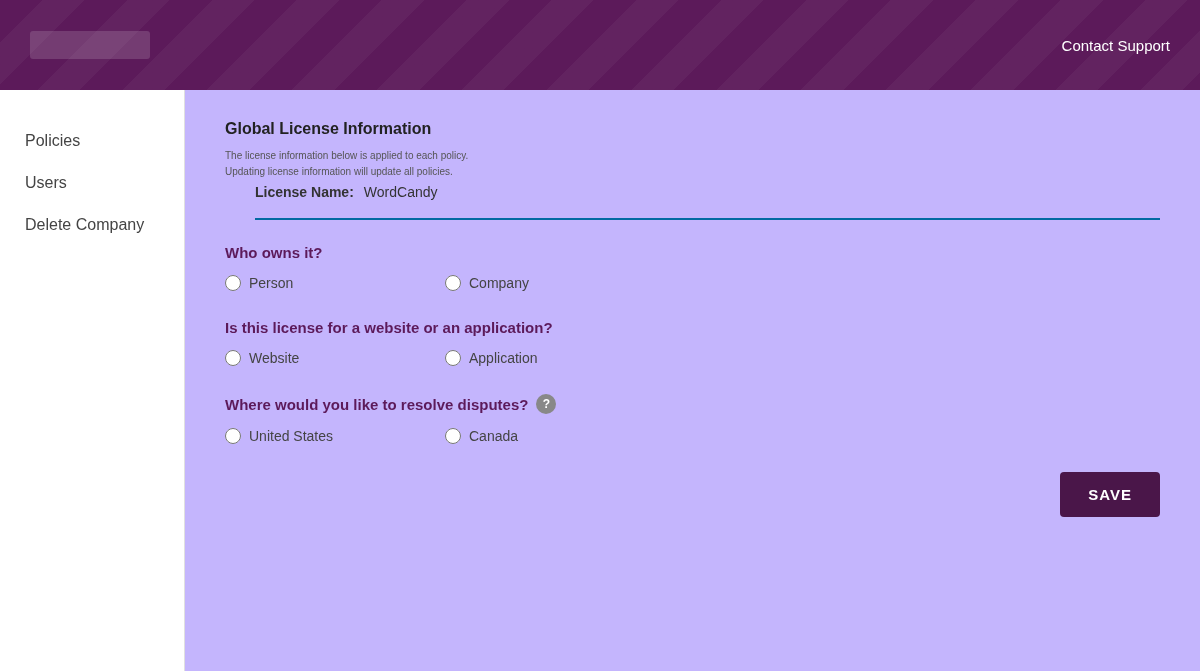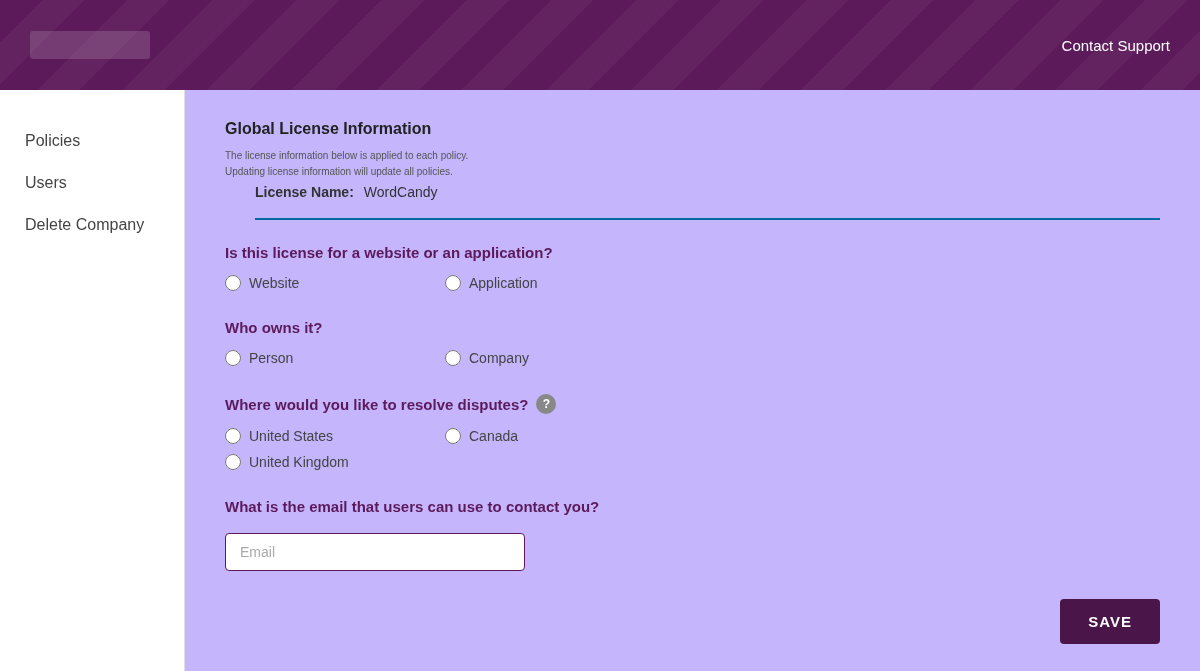--- a/index.html
+++ b/index.html
@@ -117,21 +117,21 @@
       height: 20px;
       background: #888;
       border-radius: 50%;
       color: #fff;
       font-size: 12px;
       font-weight: 700;
       cursor: pointer;
     }
     .radio-group {
       display: flex;
-      flex-direction: column;
+      flex-direction: row;
       gap: 10px;
     }
     .radio-row {
       display: flex;
       gap: 0;
     }
     .radio-option {
       display: flex;
       align-items: center;
       gap: 8px;
@@ -201,74 +201,64 @@
       <span>The license information below is applied to each policy.</span><br>
       <span>Updating license information will update all policies.</span>
     </p>
 
     <div class="license-name-row">
       <span class="license-name-label">License Name:</span>
       <span class="license-name-value">WordCandy</span>
     </div>
 
     <div class="form-section">
+      <div class="form-question">Who owns it?</div>
+      <div class="radio-row">
+        <label class="radio-option">
+          <input type="radio" name="owner-type" value="person" style="">
+          <span>Person</span>
+        </label>
+        <label class="radio-option">
+          <input type="radio" name="owner-type" value="company" style="">
+          <span>Company</span>
+        </label>
+      </div>
+    </div>
+
+    <div class="form-section">
       <div class="form-question">Is this license for a website or an application?</div>
       <div class="radio-row">
         <label class="radio-option">
           <input type="radio" name="license-type" value="website" style="">
           <span>Website</span>
         </label>
         <label class="radio-option">
           <input type="radio" name="license-type" value="application" style="">
           <span>Application</span>
-        </label>
-      </div>
-    </div>
-
-    <div class="form-section">
-      <div class="form-question">Who owns it?</div>
-      <div class="radio-row">
-        <label class="radio-option">
-          <input type="radio" name="owner-type" value="person" style="">
-          <span>Person</span>
-        </label>
-        <label class="radio-option">
-          <input type="radio" name="owner-type" value="company" style="">
-          <span>Company</span>
         </label>
       </div>
     </div>
 
     <div class="form-section">
       <div class="form-question">
         <span>Where would you like to resolve disputes?</span>
         <span class="help-icon">?</span>
       </div>
       <div class="radio-group">
         <div class="radio-row">
           <label class="radio-option">
             <input type="radio" name="dispute" value="us" style="">
             <span>United States</span>
           </label>
           <label class="radio-option">
             <input type="radio" name="dispute" value="ca" style="">
             <span>Canada</span>
           </label>
         </div>
-        <div class="radio-row">
-          <label class="radio-option">
-            <input type="radio" name="dispute" value="uk" style="">
-            <span>United Kingdom</span>
-          </label>
-        </div>
-      </div>
-    </div>
-
-    <div class="form-section">
-      <div class="form-question">What is the email that users can use to contact you?</div>
-      <input type="email" class="email-input" placeholder="Email" style="">
-    </div>
+      </div>
+    </div>
+
 
     <div class="save-btn-wrap">
       <button class="save-btn">SAVE</button>
     </div>
   </main>
 </div>
 
 </body></html>

